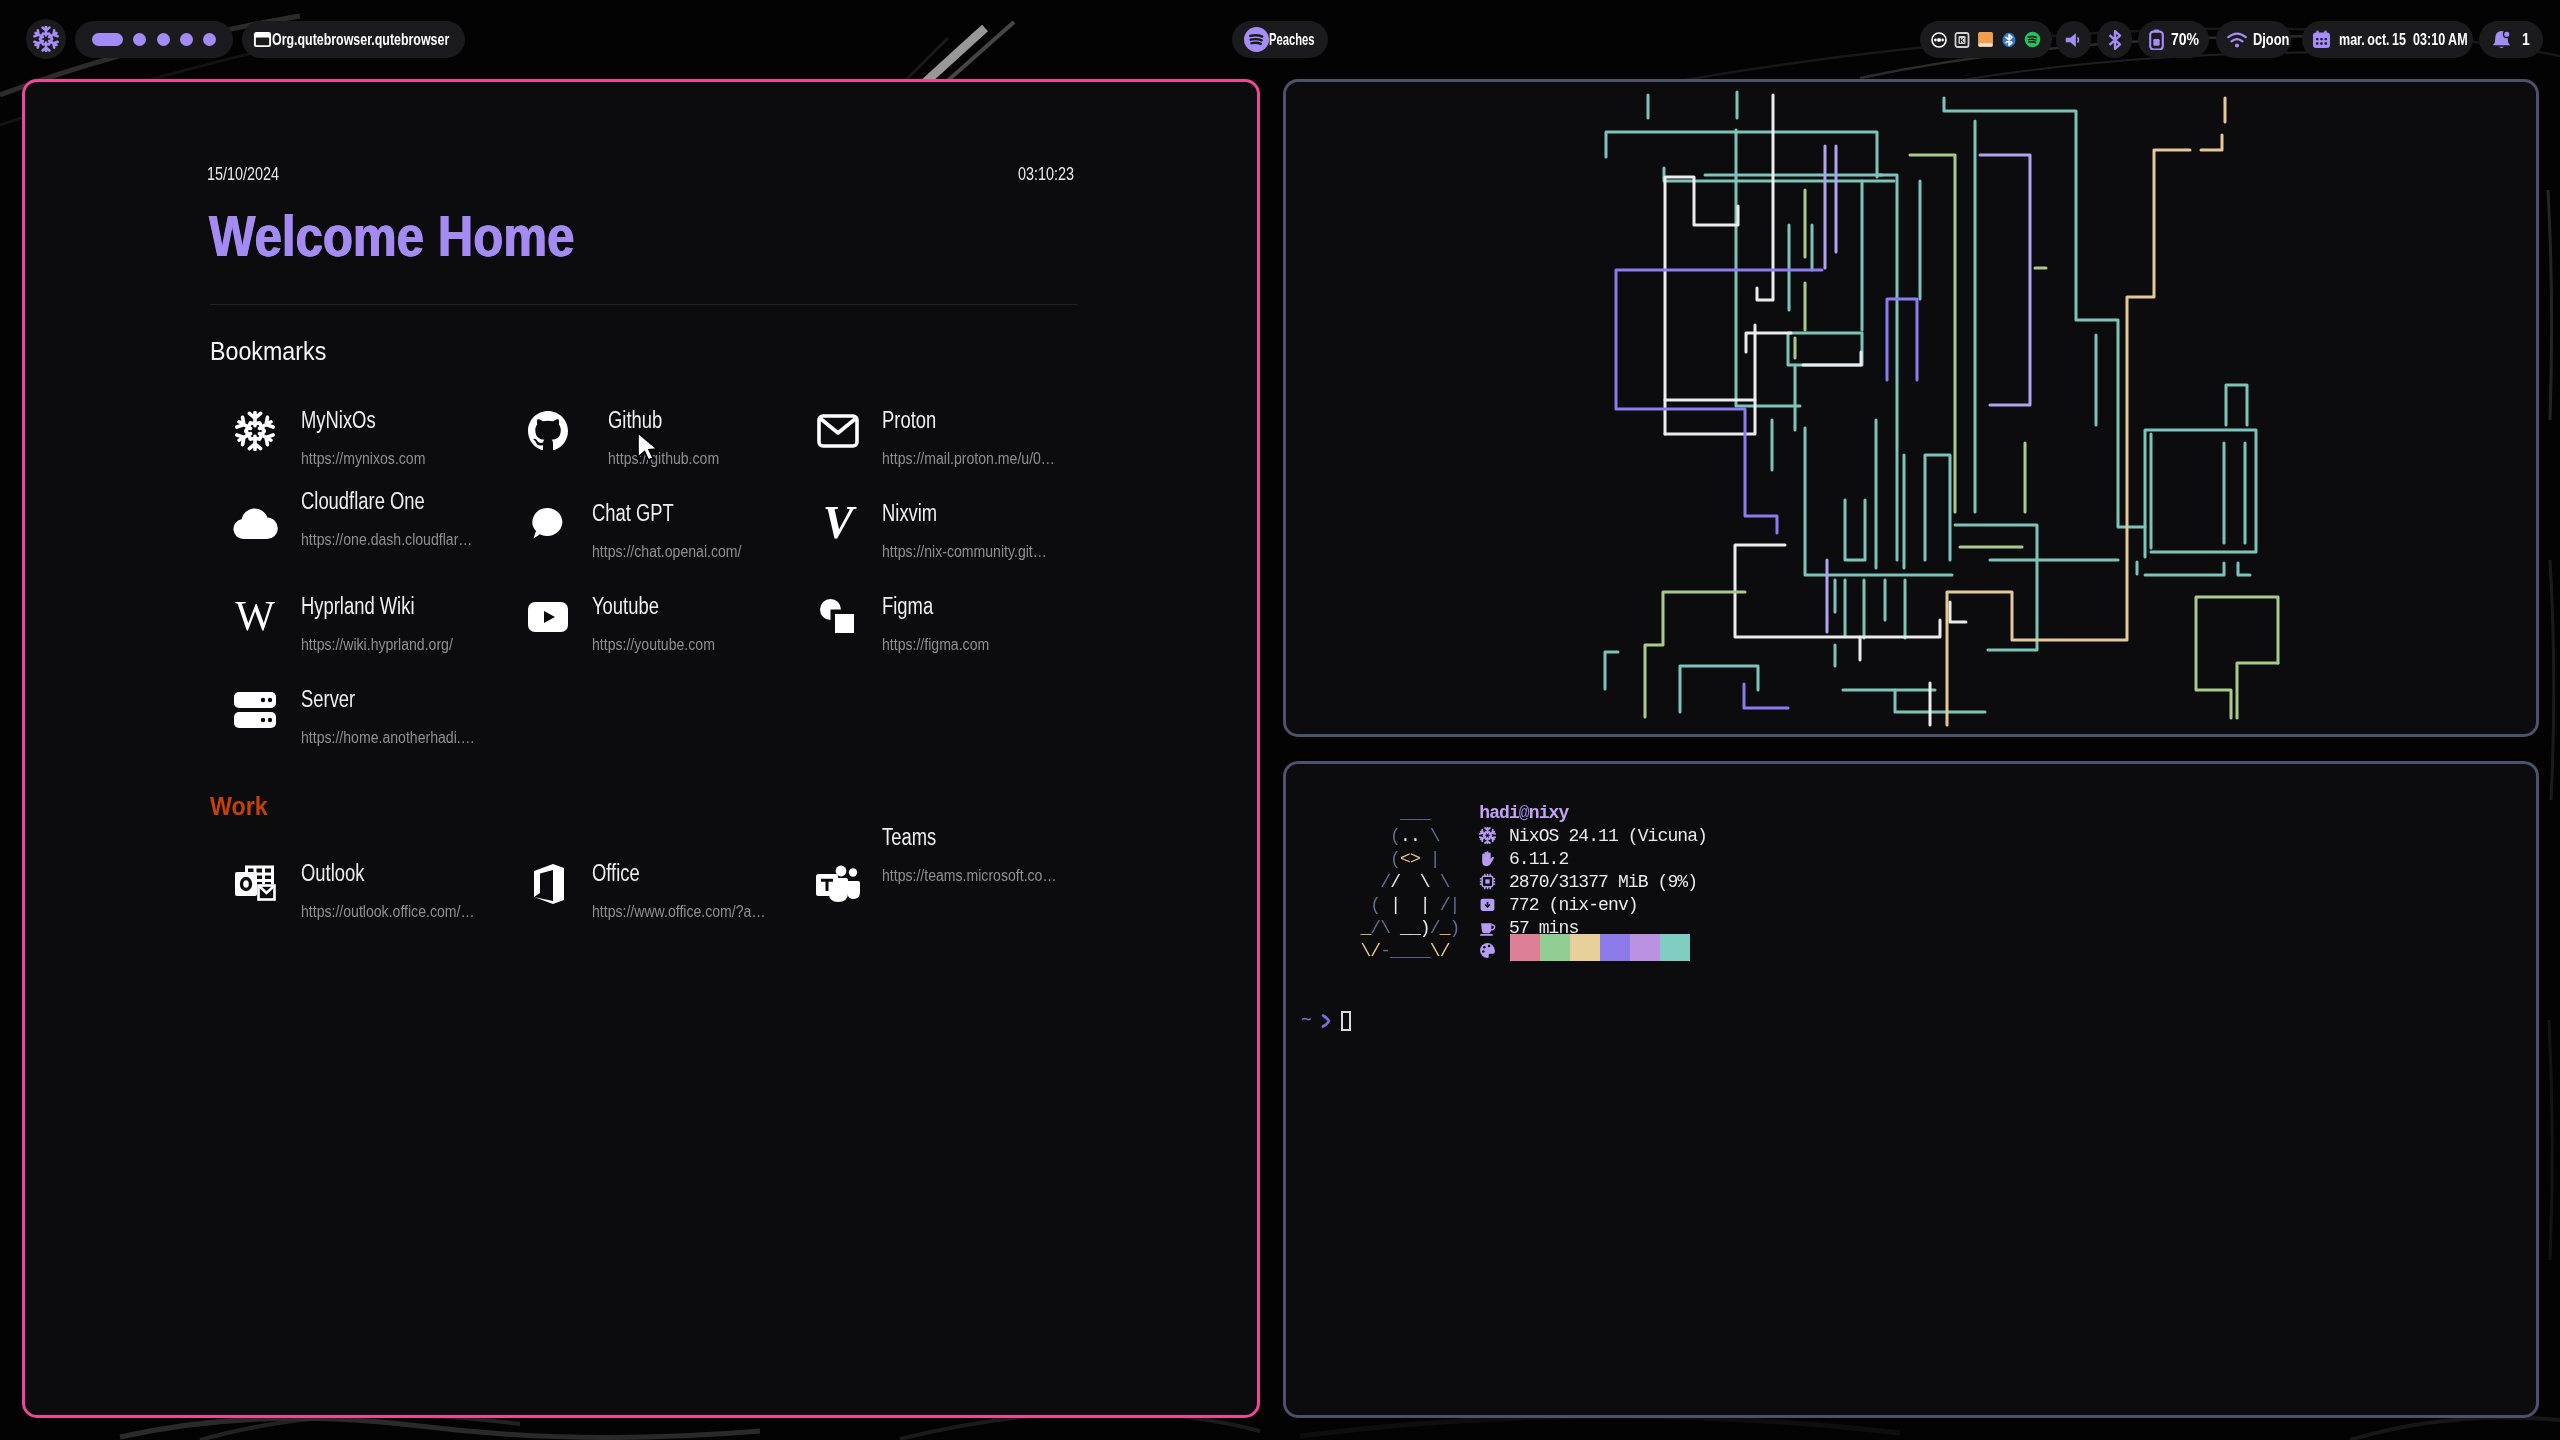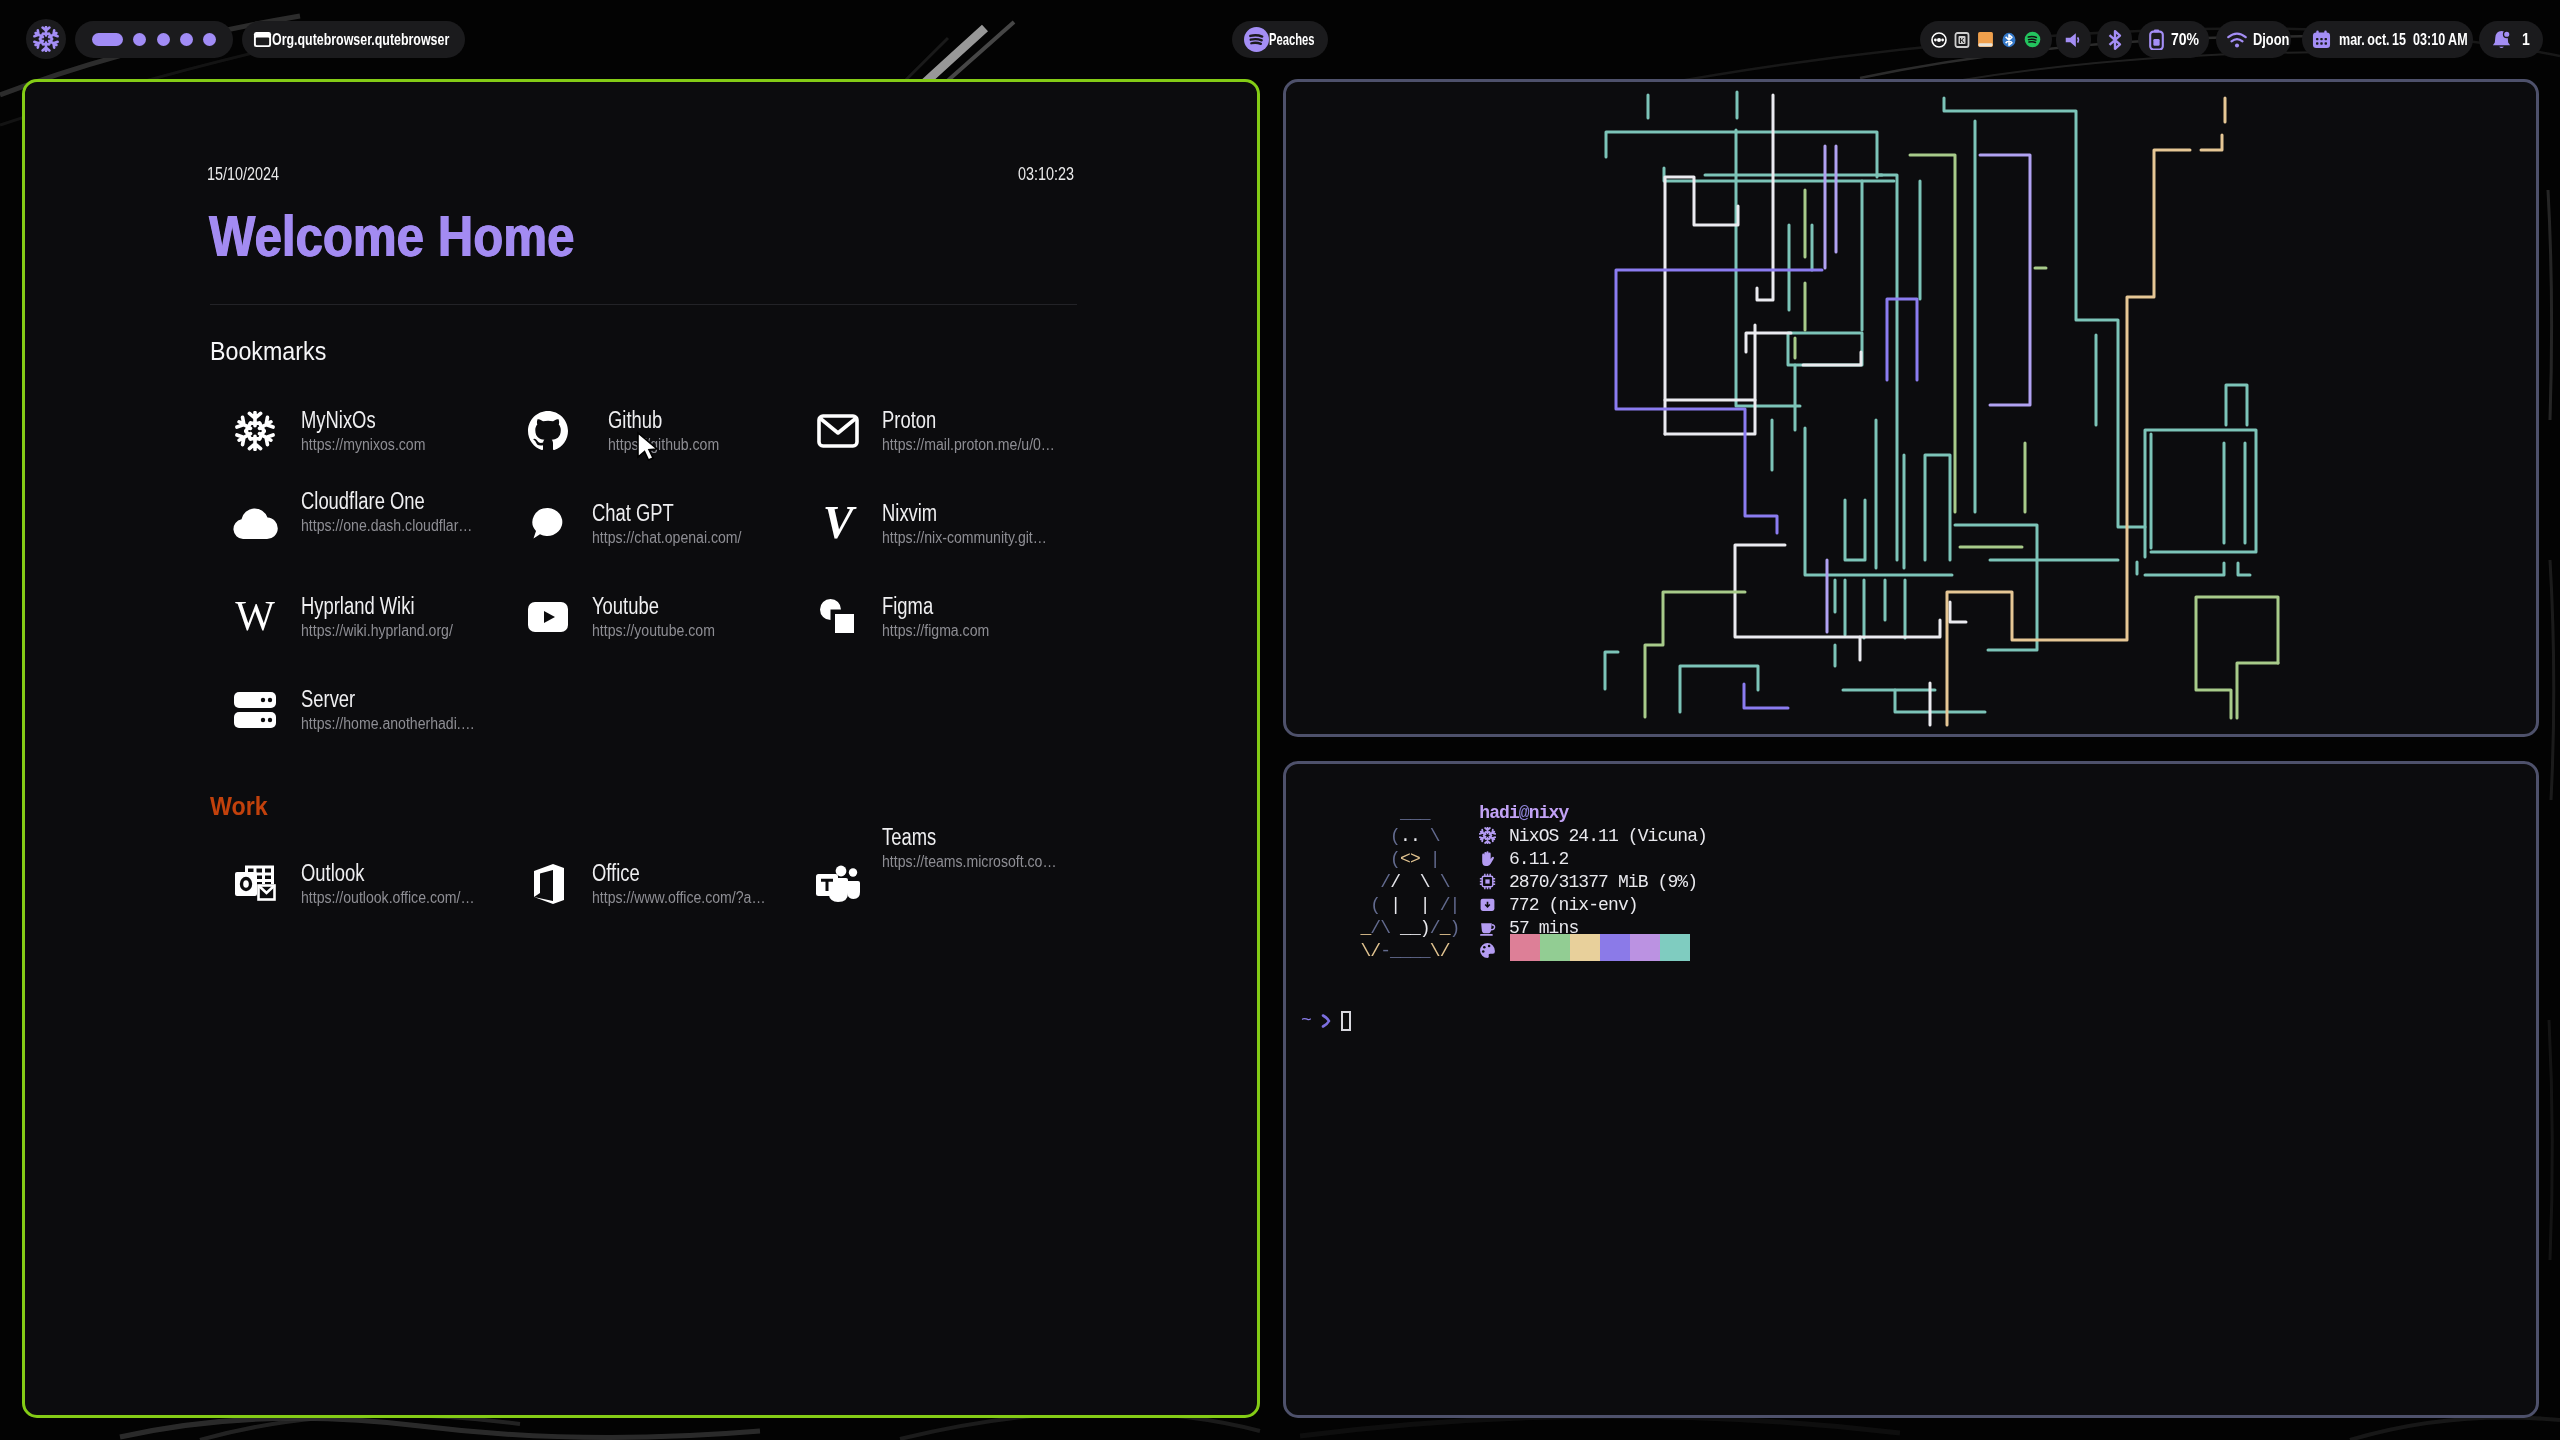--- a/index.html
+++ b/index.html
@@ -4,21 +4,21 @@
 <style>
   * { margin:0; padding:0; box-sizing:border-box; }
   html,body { width:2560px; height:1440px; background:#030303; overflow:hidden;
     font-family:"Liberation Sans", sans-serif; }
   .abs { position:absolute; }
   .pill svg { flex-shrink:0; }
   .pill { position:absolute; top:21px; height:37px; background:#1b1b1d; border-radius:19px;
     display:flex; align-items:center; color:#fff; font-weight:bold; font-size:17.5px; }
   .win { position:absolute; border-radius:15px; background:#0c0c0e; }
   .bmtitle { font-size:23px; color:#efeff1; line-height:23px; }
-  .bmurl { font-size:16px; color:#8e8e94; line-height:16px; margin-top:5px; }
+  .bmurl { font-size:16px; color:#8e8e94; line-height:16px; margin-top:19px; }
   .bmicon { position:absolute; display:flex; align-items:center; justify-content:center; }
 </style>
 </head>
 <body>
 
 <svg class="abs" style="left:0;top:0" width="2560" height="1440" viewBox="0 0 2560 1440">
  <g fill="none">
   <path d="M985,28 Q850,150 660,330" stroke="#e8e8e8" stroke-width="9" opacity="0.65"></path>
   <path d="M1014,22 Q880,140 700,300" stroke="#999" stroke-width="4" opacity="0.45"></path>
   <path d="M948,38 Q810,175 640,350" stroke="#555" stroke-width="3" opacity="0.28"></path>
@@ -164,21 +164,21 @@
 <span style="display:inline-block;width:127px;font-size:16.5px;transform:scaleX(0.76);transform-origin:left center;white-space:nowrap">mar. oct. 15&nbsp; 03:10 AM</span>
   </div>
 <div class="pill" style="left:2479px;width:64px;padding:0 12px;gap:10px">
 <svg width="21" height="22" viewBox="0 0 22 23">
       <path d="M11 2 Q17 2 17.5 9 L18 14 L20 17 L2 17 L4 14 L4.5 9 Q5 2 11 2 Z" fill="#a48ef5"></path>
       <path d="M8.5 18.5 Q11 21 13.5 18.5 Z" fill="#a48ef5"></path>
       <circle cx="16.5" cy="5.5" r="3.4" fill="#a48ef5" stroke="#1b1b1d" stroke-width="1.4"></circle>
     </svg>
 <span style="display:inline-block;width:8px;font-size:16.5px;transform:scaleX(0.85);transform-origin:left center;white-space:nowrap">1</span>
   </div>
-<div class="win" style="left:22px;top:79px;width:1238px;height:1339px;border:3px solid #84cc16">
+<div class="win" style="left:22px;top:79px;width:1238px;height:1339px;border:3px solid #ec4899">
 <div class="abs" style="left:182px;top:82px;font-size:18px;color:#eaeaea"><span style="display:inline-block;transform:scaleX(0.8);transform-origin:left center">15/10/2024</span></div>
 <div class="abs" style="left:849px;top:82px;width:200px;text-align:right;font-size:18px;color:#eaeaea"><span style="display:inline-block;transform:scaleX(0.8);transform-origin:right center">03:10:23</span></div>
 <div class="abs" style="left:184px;top:121px;font-size:57px;font-weight:bold;color:#a38bf2;text-shadow:0.7px 0 #a38bf2,-0.7px 0 #a38bf2;transform:scaleX(0.863);transform-origin:left top;white-space:nowrap">Welcome Home</div>
 <div class="abs" style="left:185px;top:222px;width:867px;height:1px;background:#232327"></div>
 <div class="abs" style="left:185px;top:255px;font-size:25px;font-weight:normal;color:#f6f6f8"><span style="display:inline-block;transform:scaleX(0.93);transform-origin:left center">Bookmarks</span></div>
 <div class="abs" style="left:185px;top:710px;font-size:25px;font-weight:bold;color:#c2410c"><span style="display:inline-block;transform:scaleX(0.93);transform-origin:left center">Work</span></div>
 <div class="bmicon" style="left:206px;top:325px;width:48px;height:48px">
       <svg width="40" height="40" viewBox="-20.0 -20.0 40 40">
         <g stroke="#ffffff" stroke-width="3.6" stroke-linecap="round" fill="none">
           <g transform="rotate(0)">

